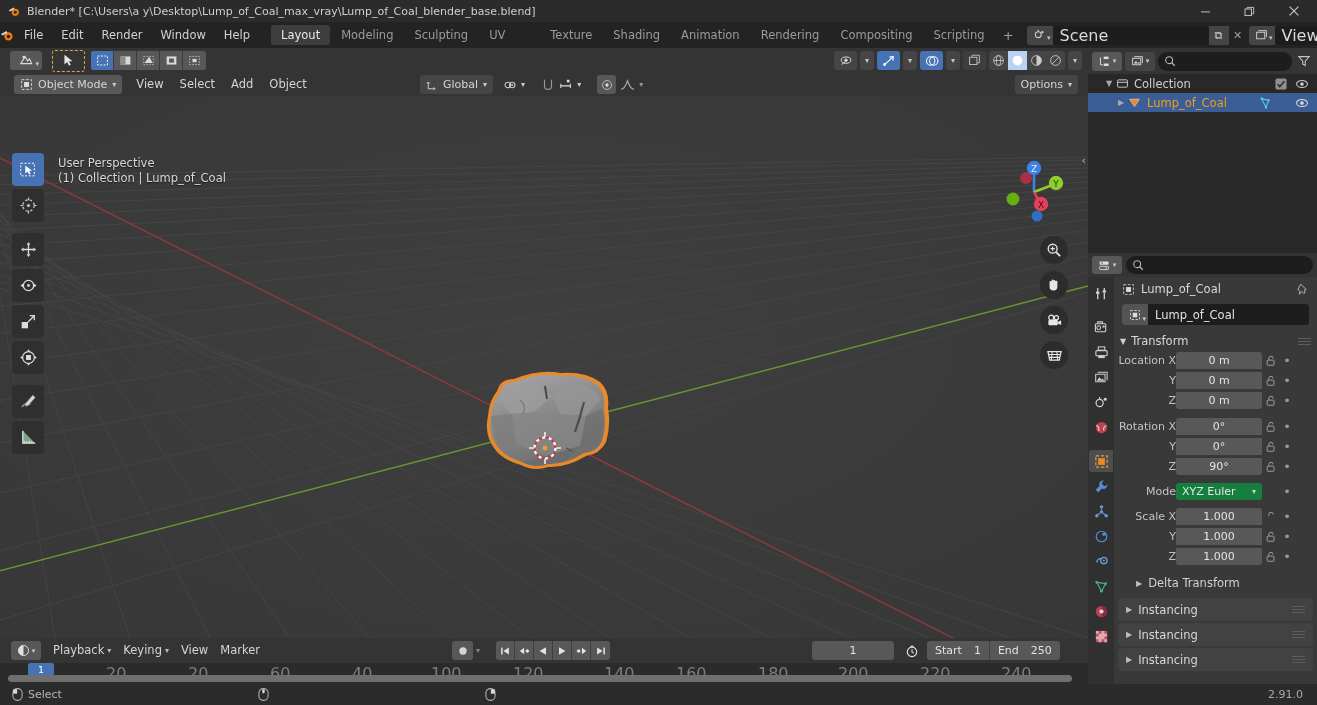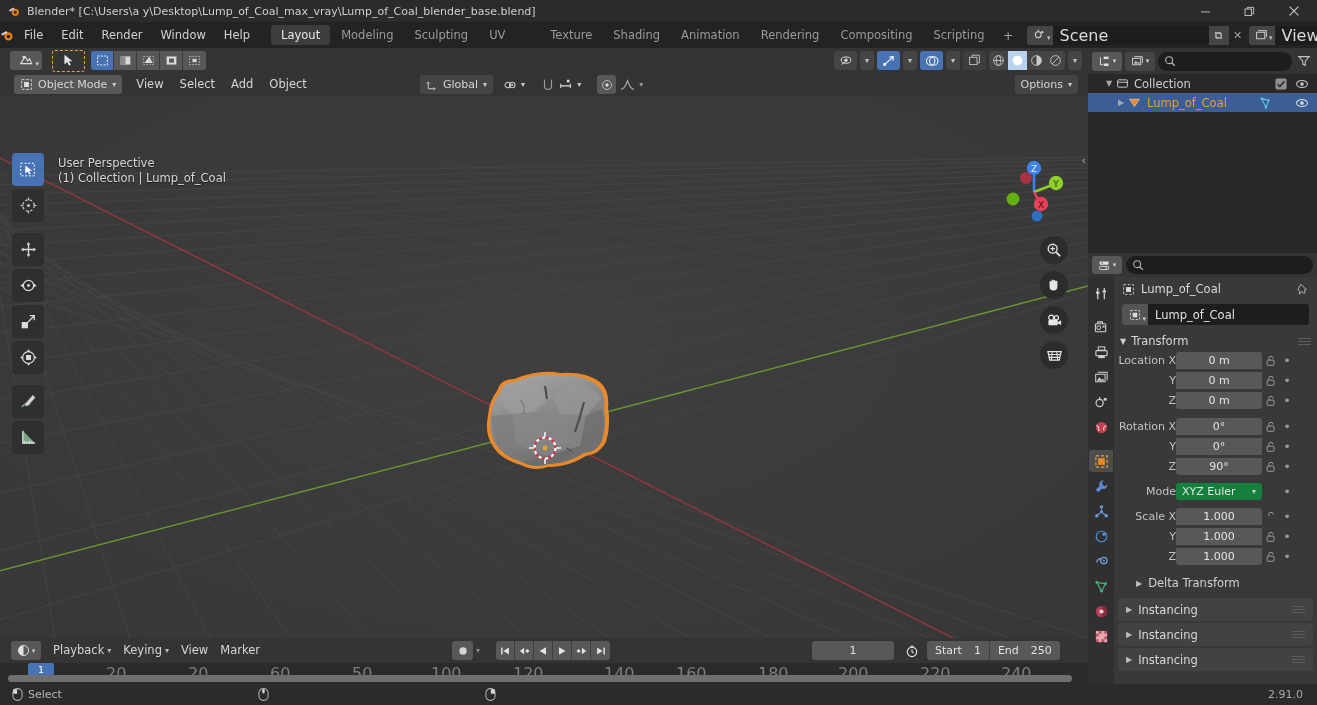--- a/index.html
+++ b/index.html
@@ -712,21 +712,21 @@
             <span>250</span>
           </div>
         </div>
       </div>
     </div>
 
     <div class="tl-body">
       <div class="tick" style="left:106px">20</div>
       <div class="tick" style="left:188px">20</div>
       <div class="tick" style="left:270px">60</div>
-      <div class="tick" style="left:352px">50</div>
+      <div class="tick" style="left:352px">40</div>
       <div class="tick" style="left:431px">100</div>
       <div class="tick" style="left:513px">120</div>
       <div class="tick" style="left:604px">140</div>
       <div class="tick" style="left:676px">160</div>
       <div class="tick" style="left:758px">180</div>
       <div class="tick" style="left:838px">200</div>
       <div class="tick" style="left:920px">220</div>
       <div class="tick" style="left:1001px">240</div>
       <div class="playhead" style="left:28px">1</div>
       <div class="scrollbar"></div>

